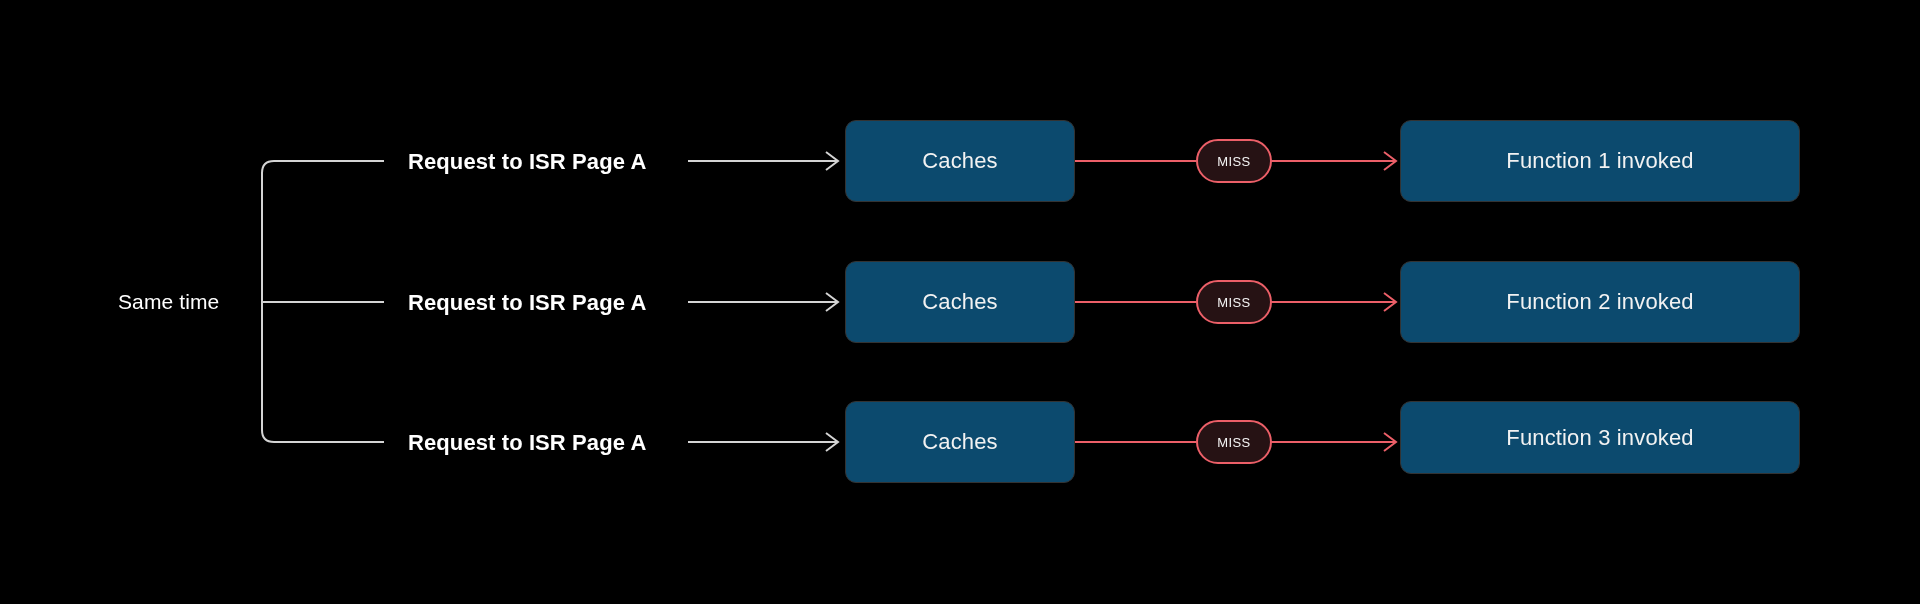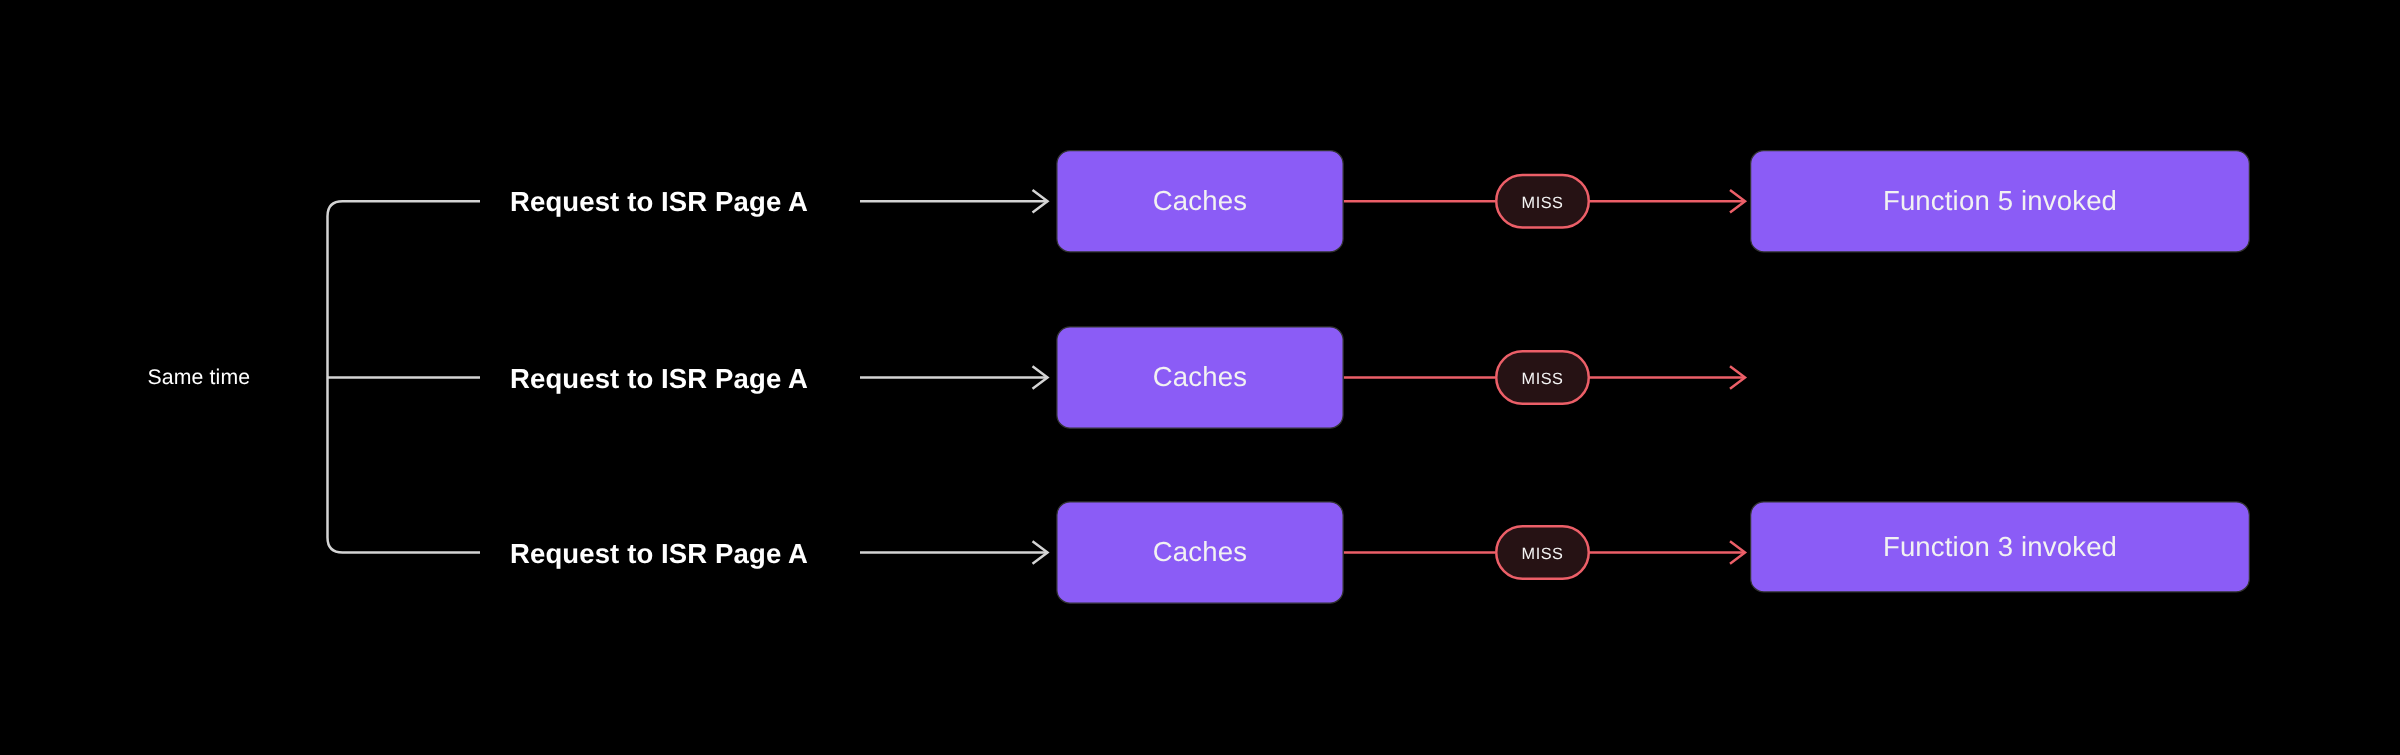--- a/index.html
+++ b/index.html
@@ -37,39 +37,39 @@
     position: absolute;
     box-sizing: border-box;
     display: flex;
     align-items: center;
     justify-content: center;
     text-align: center;
   }
 
   
   .bracket-caption {
-    font-size: 17px;
+    font-size: 21px;
     font-weight: 400;
     letter-spacing: 0.1px;
     color: #ffffff;
     white-space: nowrap;
   }
 
   
   .request-label {
     font-size: 22px;
     font-weight: 700;
     letter-spacing: 0.1px;
     color: #ffffff;
     white-space: nowrap;
   }
 
   
   .card-box {
-    background: #8b5cf6;
+    background: #0c4a6e;
     border: 1px solid #333333;
     border-radius: 11px;
   }
   .card-box .card-label {
     font-size: 22px;
     font-weight: 400;
     letter-spacing: 0.15px;
     color: #f2f2f2;
     white-space: nowrap;
   }
@@ -127,33 +127,36 @@
 
   <div class="node card-box" style="left:845px; top:120px; width:230px; height:82px;">
     <span class="card-label">Caches</span>
   </div>
 
   <div class="node miss-badge" style="left:1196px; top:139px; width:76px; height:44px;">
     <span class="miss-label">MISS</span>
   </div>
 
   <div class="node card-box" style="left:1400px; top:120px; width:400px; height:82px;">
-    <span class="card-label">Function 5 invoked</span>
+    <span class="card-label">Function 1 invoked</span>
   </div>
 
   <div class="node request-label" style="left:408px; top:288px; width:280px; height:30px; justify-content:flex-start;">Request to ISR Page A</div>
 
   <div class="node card-box" style="left:845px; top:261px; width:230px; height:82px;">
     <span class="card-label">Caches</span>
   </div>
 
   <div class="node miss-badge" style="left:1196px; top:280px; width:76px; height:44px;">
     <span class="miss-label">MISS</span>
   </div>
 
+  <div class="node card-box" style="left:1400px; top:261px; width:400px; height:82px;">
+    <span class="card-label">Function 2 invoked</span>
+  </div>
 
   <div class="node request-label" style="left:408px; top:428px; width:280px; height:30px; justify-content:flex-start;">Request to ISR Page A</div>
 
   <div class="node card-box" style="left:845px; top:401px; width:230px; height:82px;">
     <span class="card-label">Caches</span>
   </div>
 
   <div class="node miss-badge" style="left:1196px; top:420px; width:76px; height:44px;">
     <span class="miss-label">MISS</span>
   </div>

